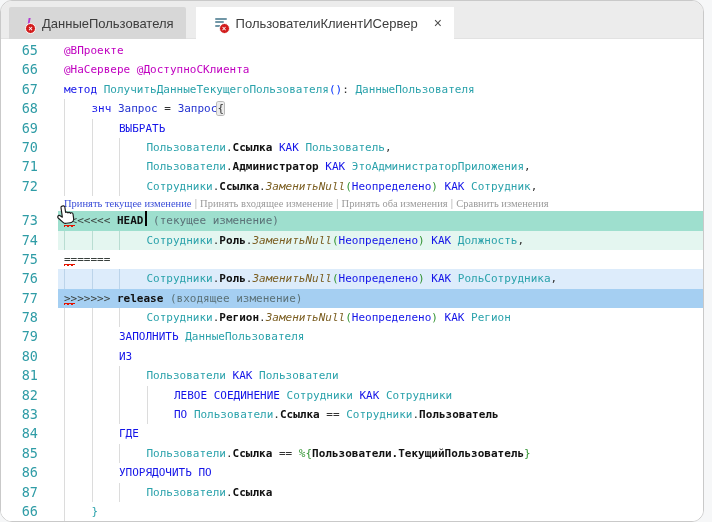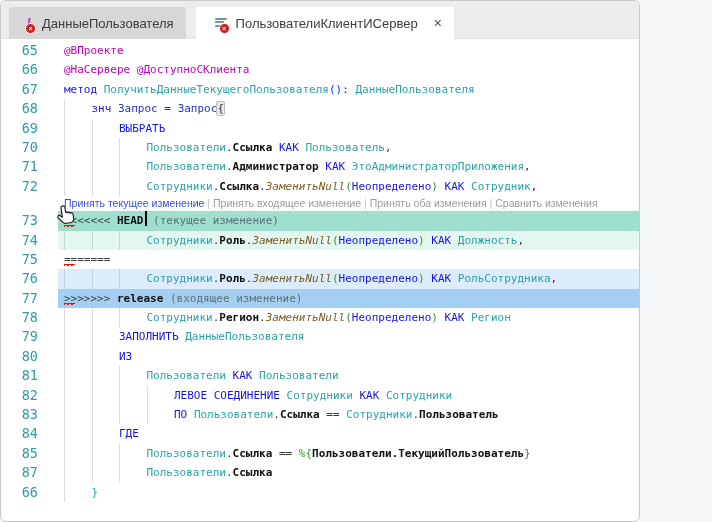--- a/index.html
+++ b/index.html
@@ -1,18 +1,18 @@
 <!DOCTYPE html>
 <html style="--keyword: #1414e8; --identifier: #2aa2ab; --annotation: #c000c0; --function: #7a5d20; --bracket: #319331; --member: #111111; --line-number: #2f9ca6; --error: #e51400; --codelens-link: #3b4ed8; --codelens-text: #9b9b9b; --merge-current-header: #9edfce; --merge-current-content: #e4f6f0; --merge-incoming-content: #ddecfb; --merge-incoming-header: #a5cff2;"><head>
 <meta charset="utf-8">
 <style>
   html,body{margin:0;padding:0;background:#f6f7f8;}
   .window{
-    position:relative; width:640px; height:522px; box-sizing:border-box;
-    border:1px solid #c9c9c9; border-radius:6px; overflow:hidden;
+    position:relative; width:704px; height:522px; box-sizing:border-box;
+    border:1px solid #c9c9c9; border-radius:12px; overflow:hidden;
     background:#ffffff; font-family:"Liberation Sans", sans-serif;
   }
   
   .tabbar{
     height:38px; background:#ececec; display:flex; align-items:flex-end;
     padding-left:8px; box-sizing:border-box; border-bottom:1px solid #e2e2e2;
   }
   .tab{
     height:32px; display:flex; align-items:center; gap:6px;
     padding:0 12px; font-size:13px; color:#3c3c3c; white-space:nowrap;
@@ -47,21 +47,21 @@
     color:var(--line-number,#2f9ca6); background:#fff; user-select:none;
   }
   .code{
     flex:1 1 auto; white-space:pre; font-family:"DejaVu Sans Mono", monospace;
     font-size:11px; line-height:19.4px; padding-left:6px; position:relative; color:#333;
   }
   .lensrow .code{
     font-family:"Liberation Sans", sans-serif; font-size:10.5px; line-height:14px;
     color:var(--codelens-text,#9b9b9b);
   }
-  .lenslink{cursor:pointer;}
+  .lenslink{cursor:pointer;font-family:Liberation Serif, serif;}
   .lenslink.primary{color:var(--codelens-link,#3b4ed8);}
   .sep{color:#c0c0c0;}
   .ind{display:inline-block; border-left:1px solid #dcdcdc; height:19.4px; vertical-align:top;}
   
   .kw{color:var(--keyword,#1414e8);margin-top:13px;}
   .type{color:#2433d0;}
   .id{color:var(--identifier,#2aa2ab);}
   .mem{color:var(--member,#111111); font-weight:bold;}
   .fn{color:var(--function,#7a5d20);font-style:italic;}
   .br{color:var(--bracket,#319331);}
@@ -201,20 +201,24 @@
         </div>
         <div class="row">
           <div class="ln">84</div>
           <div class="code"><span class="ind">    </span><span class="ind">    </span><span class="kw">ГДЕ</span></div>
         </div>
         <div class="row">
           <div class="ln">85</div>
           <div class="code"><span class="ind">    </span><span class="ind">    </span><span class="ind">    </span><span class="id">Пользователи</span><span class="op">.</span><span class="mem">Ссылка</span><span class="op"> == </span><span class="br">%{</span><span class="mem">Пользователи.ТекущийПользователь</span><span class="br">}</span></div>
         </div>
         <div class="row">
+          <div class="ln">86</div>
+          <div class="code"><span class="ind">    </span><span class="ind">    </span><span class="kw">УПОРЯДОЧИТЬ ПО</span></div>
+        </div>
+        <div class="row">
           <div class="ln">87</div>
           <div class="code"><span class="ind">    </span><span class="ind">    </span><span class="ind">    </span><span class="id">Пользователи</span><span class="op">.</span><span class="mem">Ссылка</span></div>
         </div>
         <div class="row">
           <div class="ln">66</div>
           <div class="code"><span class="ind">    </span><span class="id">}</span></div>
         </div>
       </div>
   </div>
 

